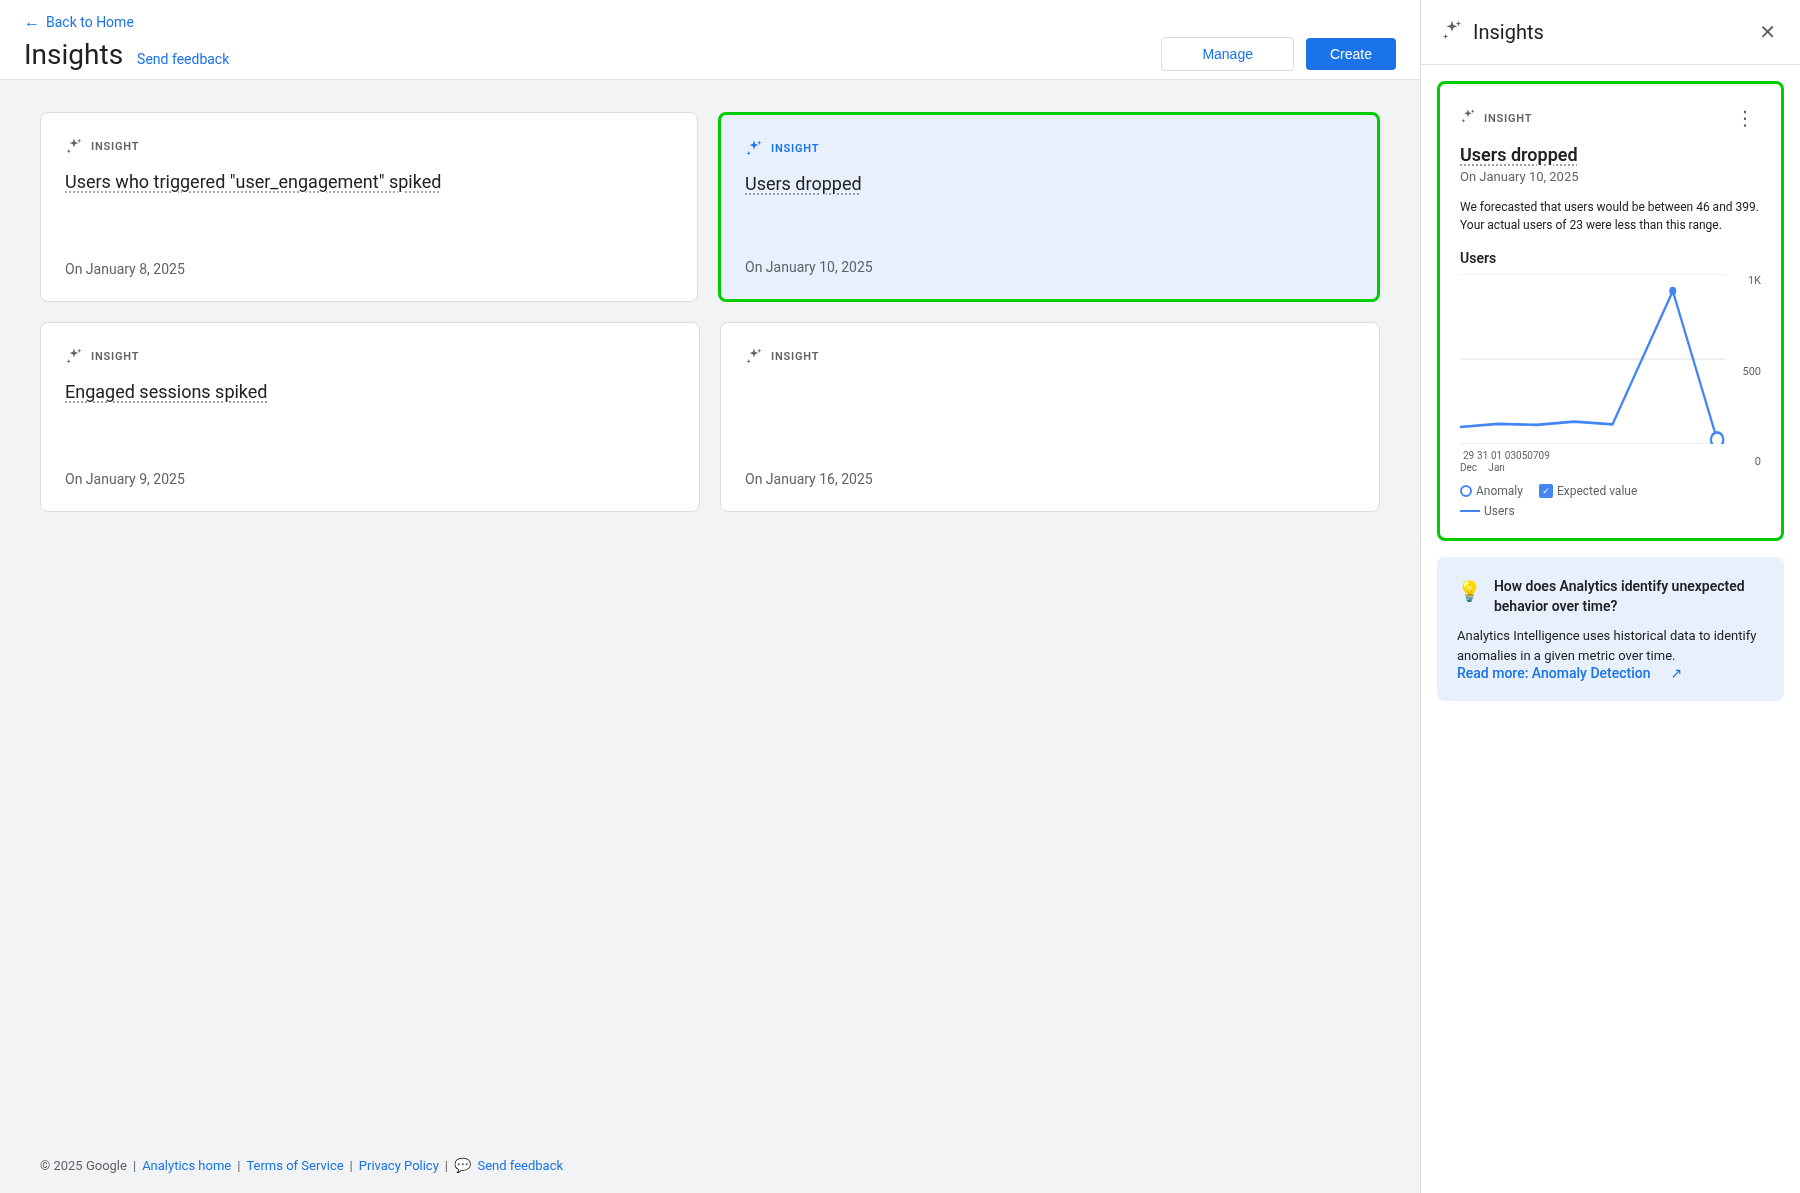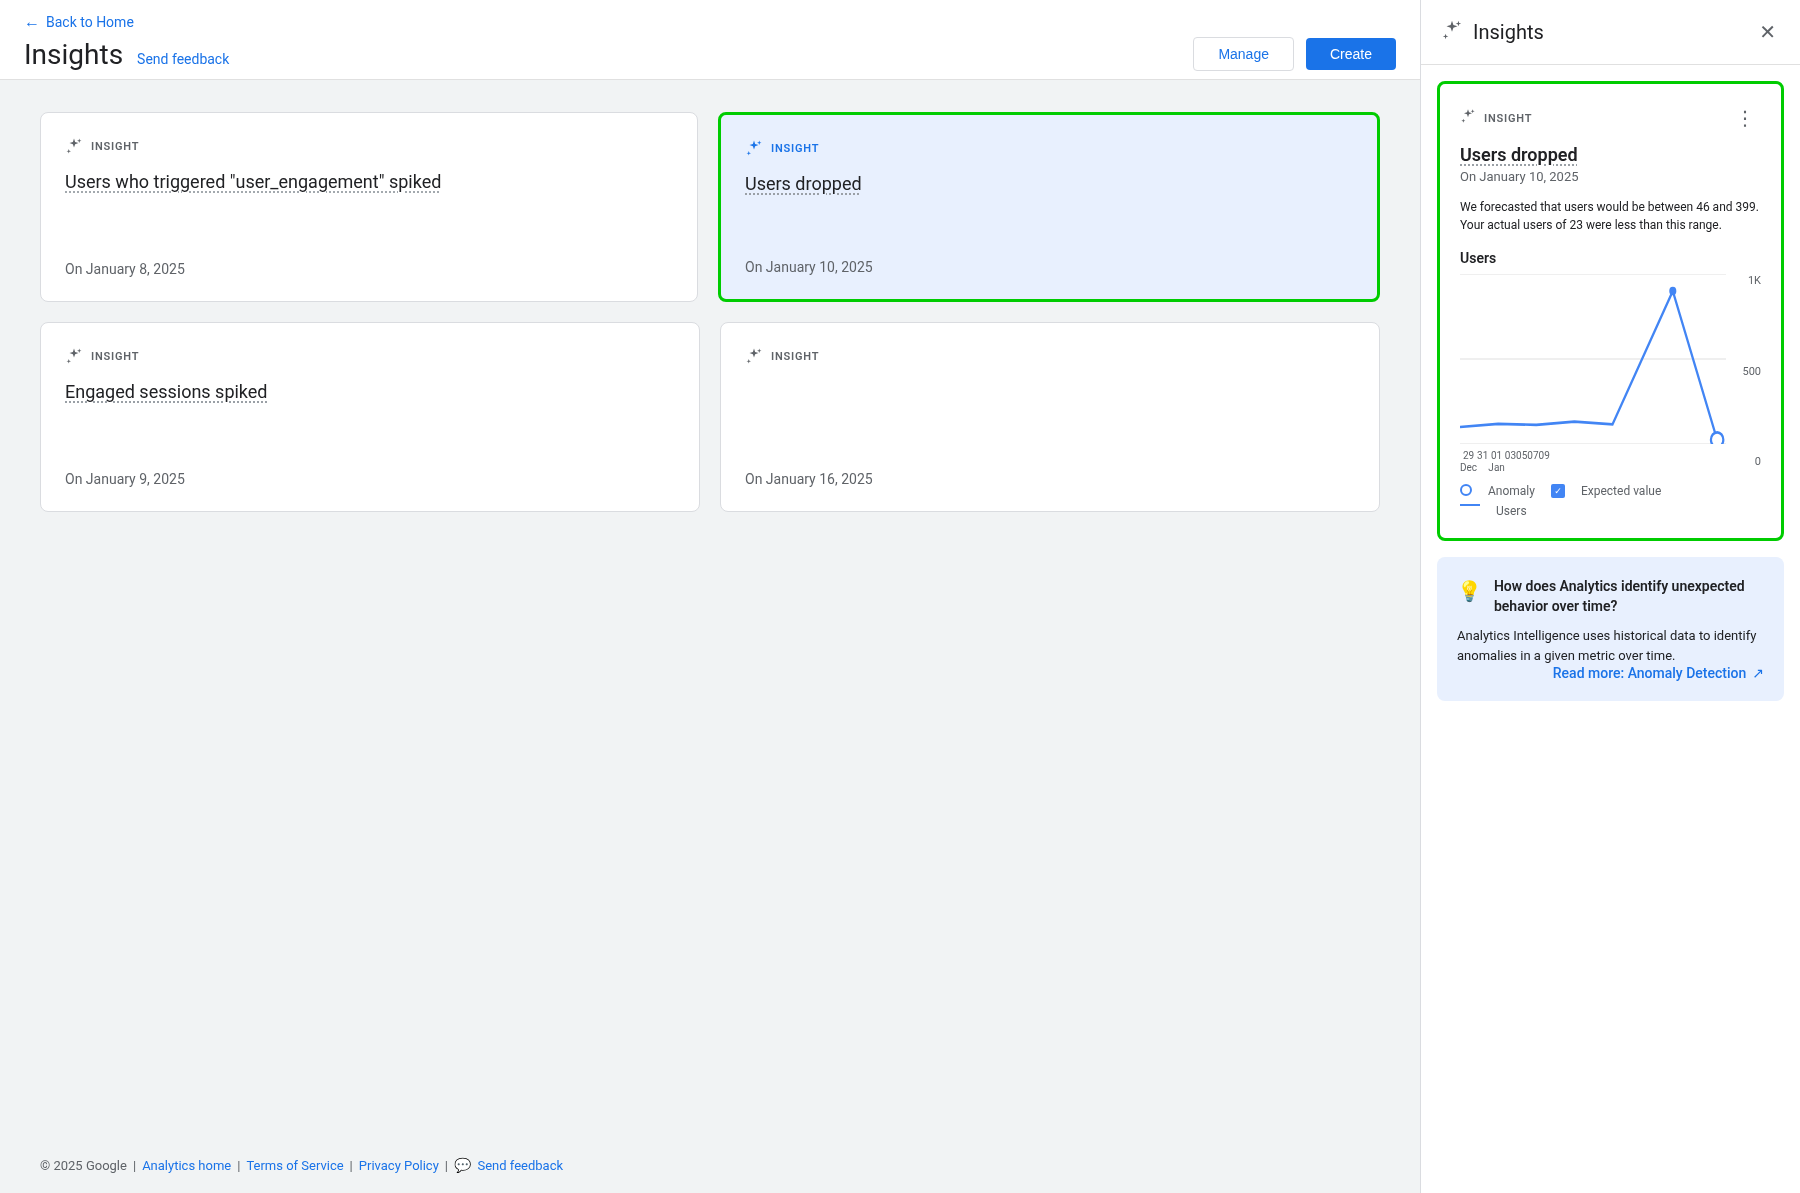--- a/index.html
+++ b/index.html
@@ -74,21 +74,21 @@
       gap: 12px;
       align-items: center;
     }
 
     .btn-manage {
       border: 1px solid #dadce0;
       background: #fff;
       color: #1a73e8;
       font-size: 14px;
       font-weight: 500;
-      padding: 8px 24px;
+      padding: 8px 40px;
       border-radius: 4px;
       cursor: pointer;
     }
 
     .btn-create {
       background: #1a73e8;
       color: #fff;
       font-size: 14px;
       font-weight: 500;
       padding: 8px 24px;
@@ -343,21 +343,22 @@
 
     .chart-legend {
       display: flex;
       gap: 16px;
       margin-top: 10px;
       flex-wrap: wrap;
     }
 
     .legend-item {
       display: flex;
-      gap: 16px;
+      align-items: center;
+      gap: 4px;
       font-size: 12px;
       color: #5f6368;
     }
 
     .legend-circle {
       width: 12px;
       height: 12px;
       border-radius: 50%;
       border: 2px solid #4285f4;
       background: #fff;
@@ -413,27 +414,26 @@
     .info-card-desc {
       font-size: 13px;
       color: #202124;
       line-height: 1.5;
       margin-bottom: 0;
     }
 
     .info-card-link {
       display: flex;
       align-items: center;
-      gap: 6px;
+      gap: 20px;
       color: #1a73e8;
       font-size: 14px;
       font-weight: 500;
       cursor: pointer;
       text-decoration: none;
-      justify-content: flex-end;
     }
 
     .sparkle-icon {
       display: inline-block;
       width: 18px;
       height: 18px;
     }
 
     .grid-line {
       stroke: #e0e0e0;

